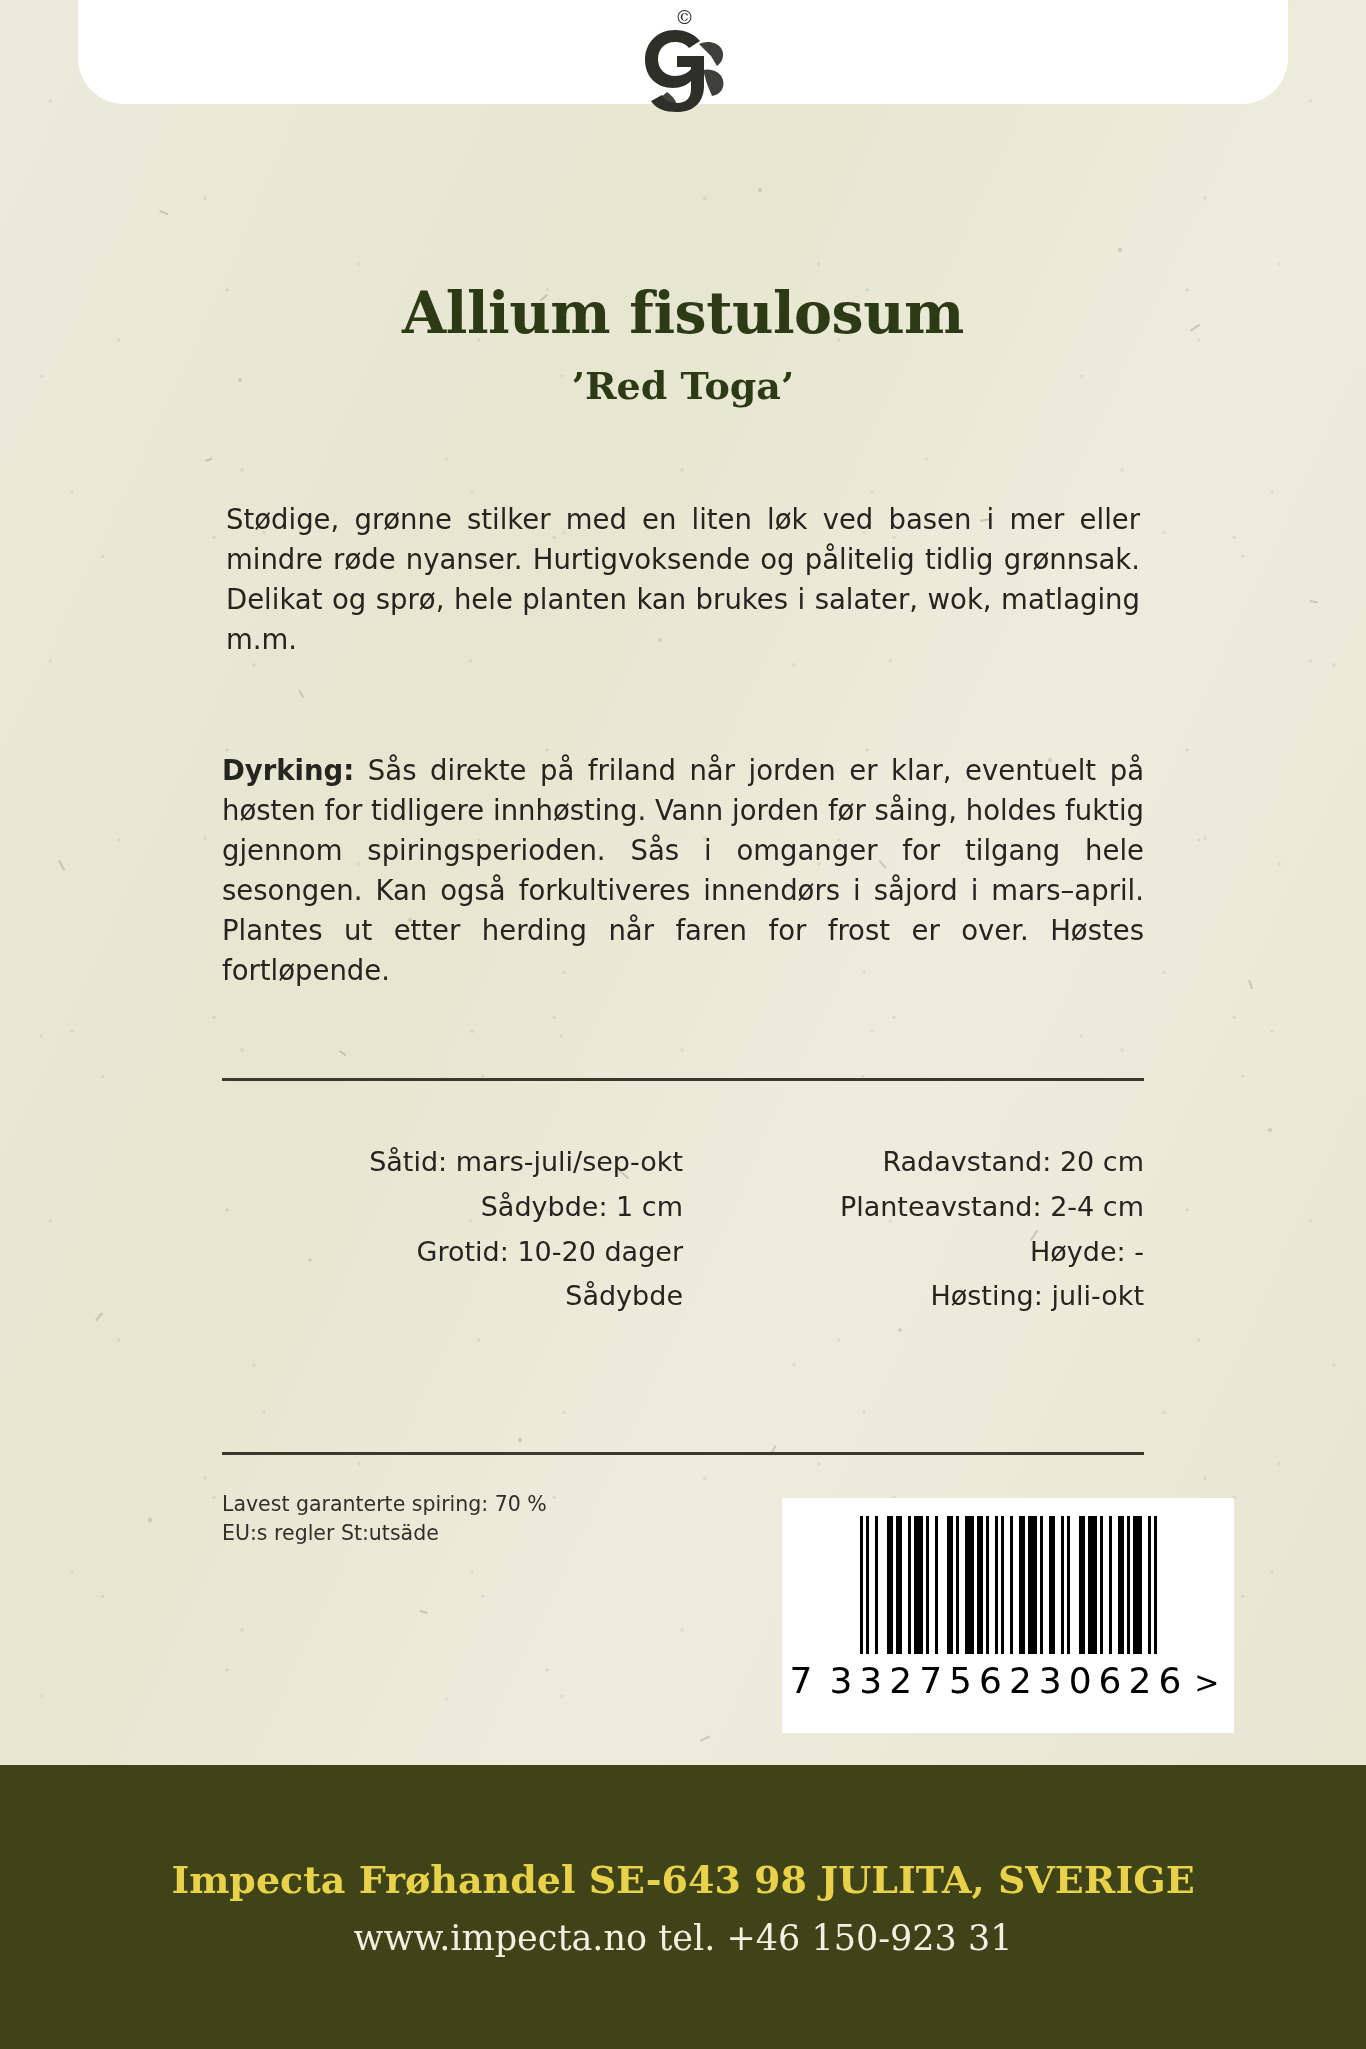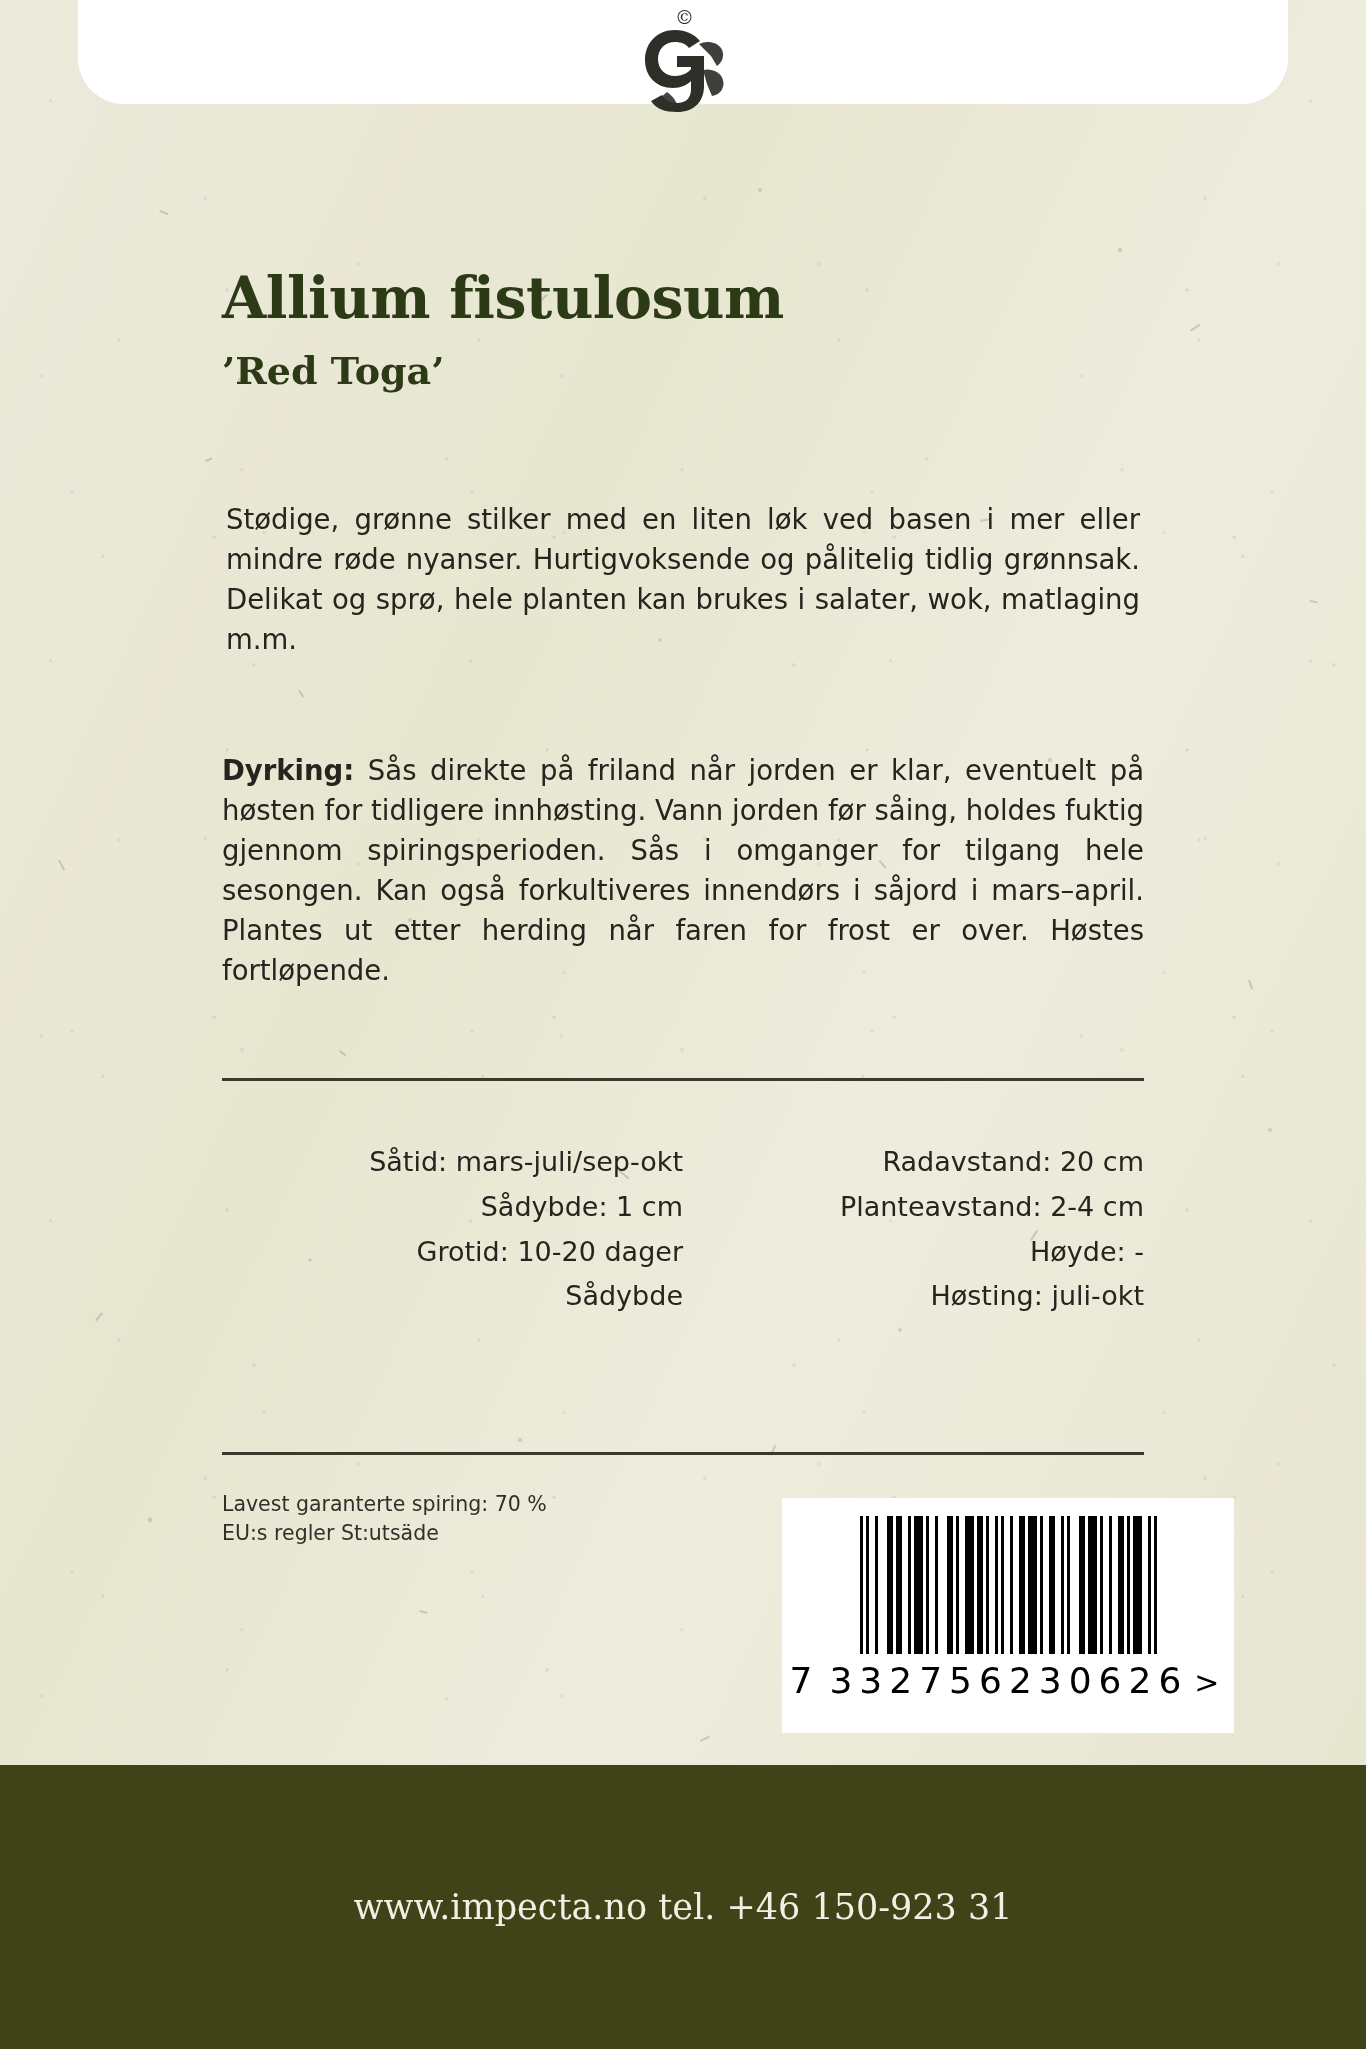--- a/index.html
+++ b/index.html
@@ -101,21 +101,22 @@
     padding: 0;
   }
 
   .col {
     position: absolute;
     left: 222px;
     width: 922px;
   }
 
   #title-block {
-    top: 268px;
+    top: 283px;
+    text-align: center;
   }
   #latin-name {
     font-family: "DejaVu Serif", serif;
     font-weight: bold;
     font-size: 57px;
     color: #2d3a16;
     letter-spacing: -0.5px;
     line-height: 1.05;
   }
   #cultivar-name {
@@ -411,16 +412,17 @@
       <div id="barcode-digits">
         <span class="lead">7</span>
         <span>332756230626</span>
         <span class="gt">&gt;</span>
       </div>
     </div>
 
   </div>
 
   <div id="footer">
+    <div id="footer-line1">Impecta Frøhandel SE-643 98 JULITA, SVERIGE</div>
     <div id="footer-line2">www.impecta.no tel. +46 150-923 31</div>
   </div>
 
 </div>
 
 </body></html>

